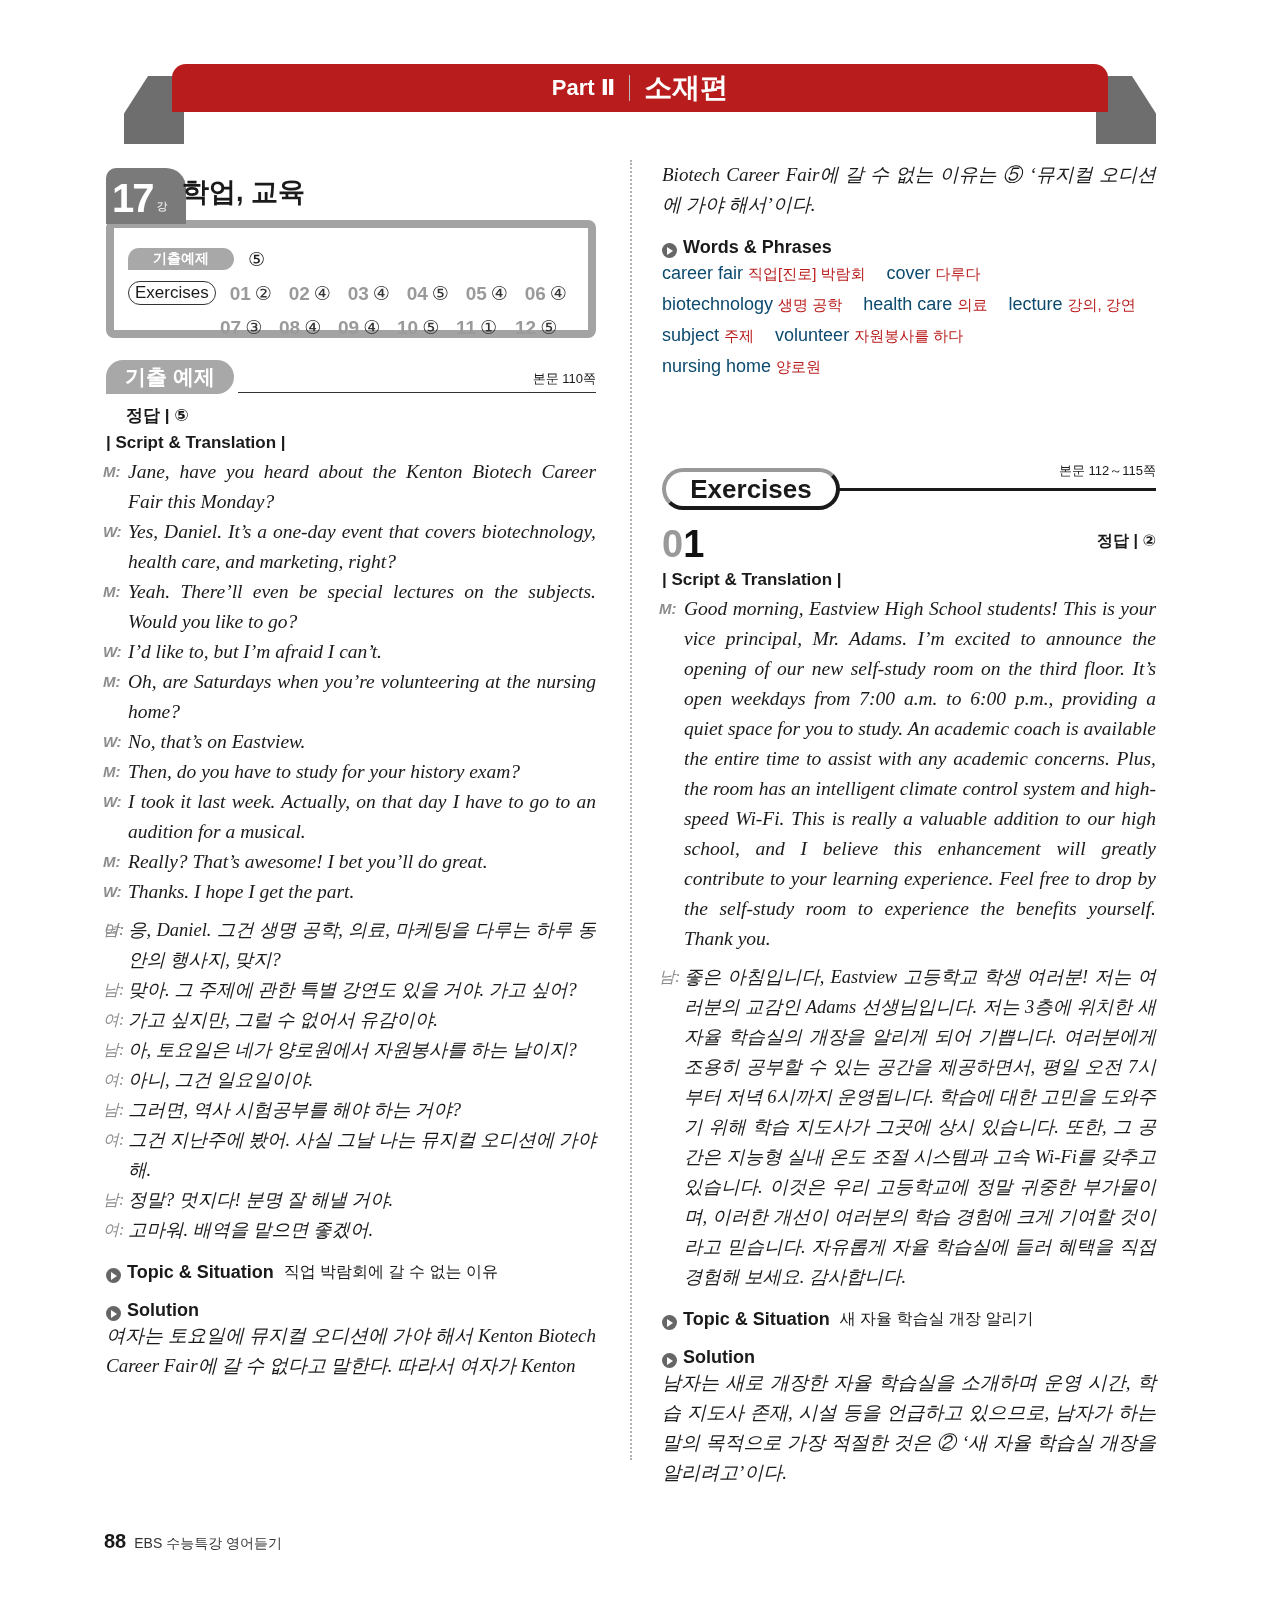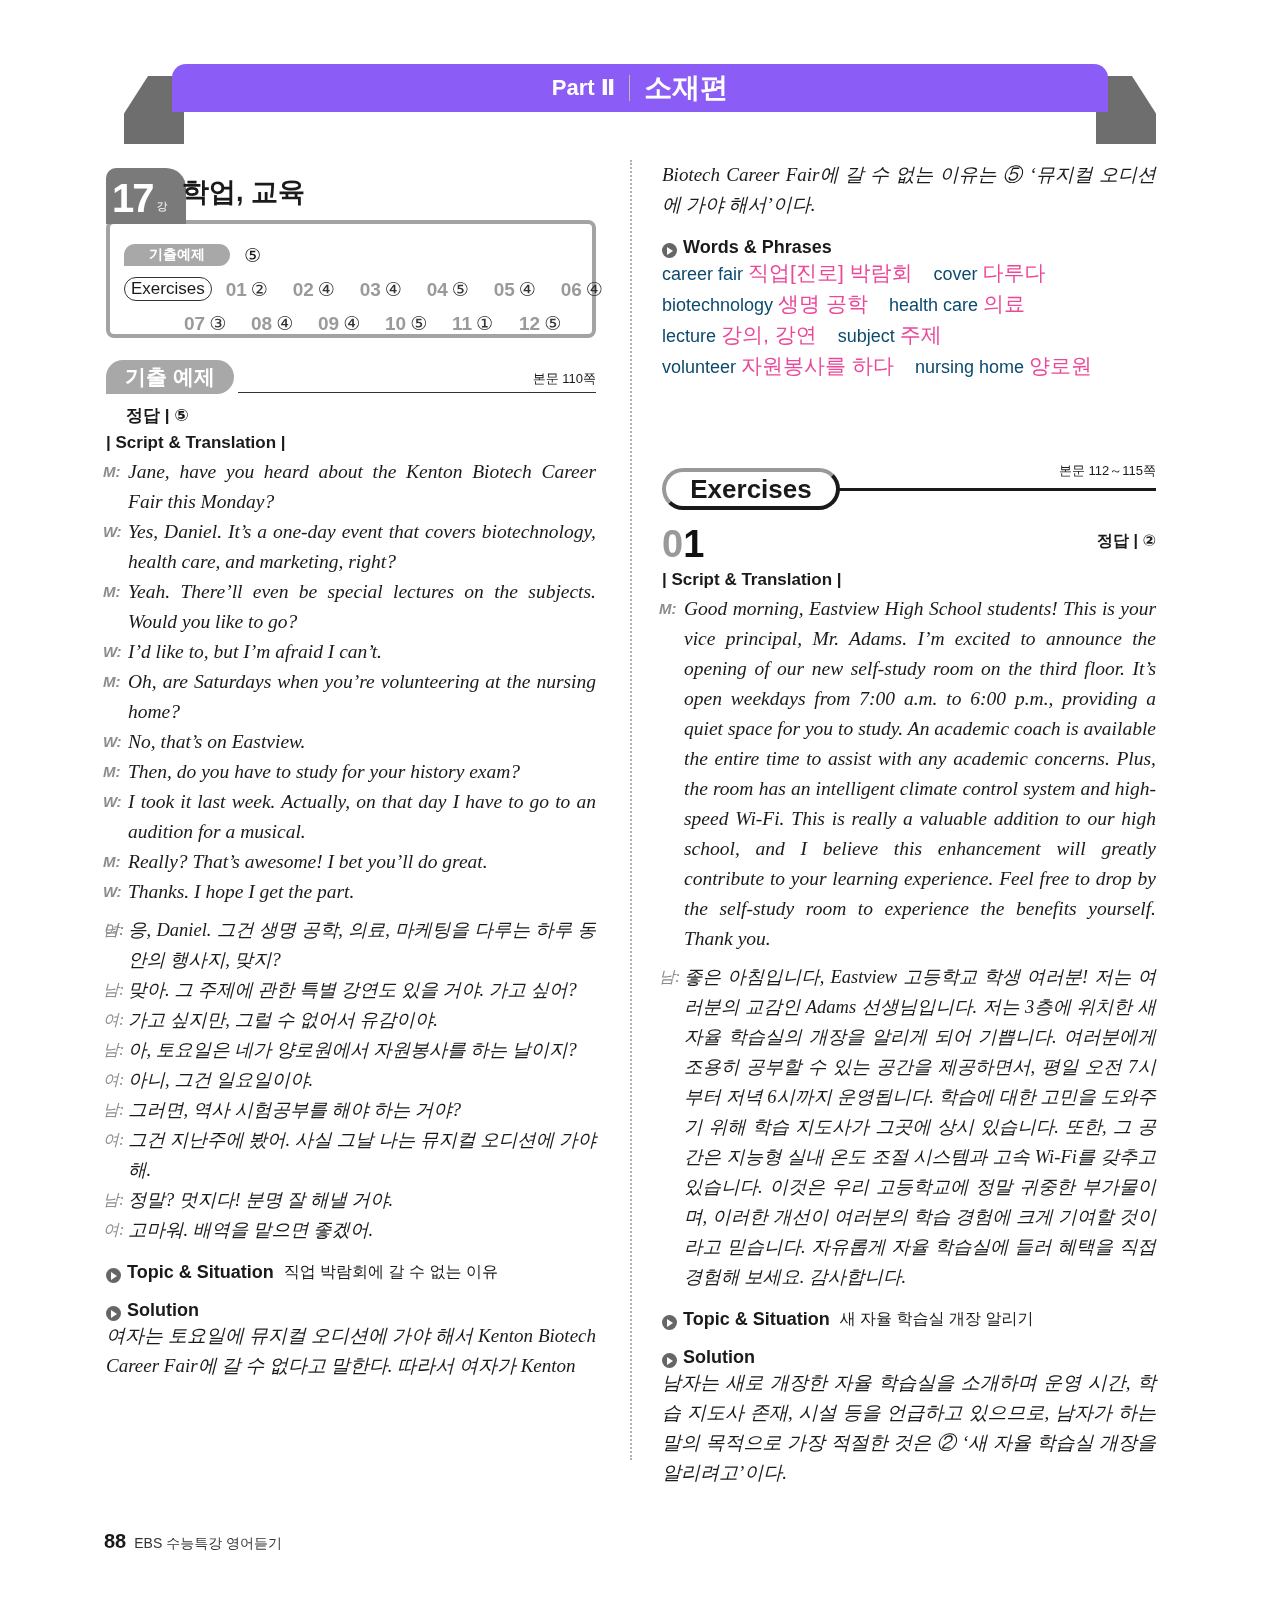--- a/index.html
+++ b/index.html
@@ -6,45 +6,45 @@
   body { width:1280px; height:1615px; position:relative; overflow:hidden; color:#1a1a1a; }
   .sans { font-family:"Liberation Sans","DejaVu Sans",sans-serif; }
   .serif { font-family:"Liberation Serif","DejaVu Serif",serif;font-style:italic; }
 
   
   .banner-wrap { position:absolute; left:124px; top:64px; width:1032px; height:80px; }
   .banner-fold-l { position:absolute; left:0; top:12px; width:60px; height:68px; background:#6e6e6e;
     clip-path:polygon(40% 0,100% 0,100% 100%,0 100%,0 55%); }
   .banner-fold-r { position:absolute; right:0; top:12px; width:60px; height:68px; background:#6e6e6e;
     clip-path:polygon(0 0,60% 0,100% 55%,100% 100%,0 100%); }
-  .banner { position:absolute; left:48px; right:48px; top:0; height:48px; background:#8b5cf6; border-radius:14px 14px 0 0;
+  .banner { position:absolute; left:48px; right:48px; top:0; height:48px; background:#b91c1c; border-radius:14px 14px 0 0;
     display:flex; align-items:center; justify-content:center; color:#fff; }
   .banner .part { font-size:22px; font-weight:bold; }
   .banner .sep { width:1px; height:26px; background:#bbb; margin:0 14px; }
   .banner .title { font-size:28px; font-weight:bold; }
 
   
   .col-divider { position:absolute; left:630px; top:160px; height:1300px; border-left:2px dotted #b0b0b0; }
 
   
   .left { position:absolute; left:106px; top:160px; width:490px; }
   .right { position:absolute; left:662px; top:160px; width:494px; }
 
   .lesson-head { position:relative; height:60px; }
   .lesson-tab { position:absolute; left:0; top:8px; width:80px; height:56px; background:#7a7a7a; border-radius:10px 20px 0 0; color:#fff;
     display:flex; align-items:flex-end; padding-left:6px; box-sizing:border-box; }
   .lesson-num { font-size:40px; font-weight:bold; line-height:52px; letter-spacing:-2px; }
   .lesson-unit { font-size:11px; margin-left:4px; margin-bottom:10px; }
   .lesson-title { position:absolute; left:76px; top:14px; font-size:27px; font-weight:bold; }
 
-  .answer-box { margin-top:0; border:4px solid #a3a3a3; border-radius:8px; padding:14px 14px 16px 14px; height:118px; box-sizing:border-box; }
+  .answer-box { margin-top:0; border:8px solid #a3a3a3; border-radius:8px; padding:14px 14px 16px 14px; height:118px; box-sizing:border-box; }
   .ans-row { display:flex; align-items:center; height:34px; }
   .pill-gray { background:#a8a8a8; color:#fff; font-size:14px; font-weight:bold; border-radius:12px 12px 12px 0; padding:2px 14px; width:78px; text-align:center; }
   .pill-outline { border:1.5px solid #333; border-radius:12px; font-size:17px; padding:1px 6px; width:78px; text-align:center; }
-  .ans-items { display:flex; gap:8px; margin-left:14px; }
+  .ans-items { display:flex; gap:0; margin-left:14px; }
   .ans-item { width:59px; font-size:19px; }
   .ans-item .n { color:#9a9a9a; font-weight:bold; }
   .ans-item .c { color:#333; margin-left:4px; }
   .ans-val { margin-left:14px; font-size:19px; }
 
   .sec-head { position:relative; margin-top:20px; height:40px; }
   .sec-pill { position:absolute; left:0; top:2px; width:128px; height:34px; background:#a8a8a8; color:#fff; border-radius:18px 18px 18px 0;
     font-size:21px; font-weight:bold; display:flex; align-items:center; justify-content:center; }
   .sec-line { position:absolute; left:132px; right:0; top:34px; border-top:1.5px solid #333; }
   .sec-page { position:absolute; right:0; top:12px; font-size:13px; }
@@ -59,21 +59,21 @@
   .kgap { height:8px; }
 
   .sub-head { display:flex; align-items:flex-end; font-size:18px; font-weight:bold; margin-top:8px; height:30px; }
   .tri { width:15px; height:15px; border-radius:50%; background:#666; position:relative; margin-right:6px; flex:none; }
   .tri::after { content:""; position:absolute; left:5px; top:3.5px; border-left:6px solid #fff; border-top:4px solid transparent; border-bottom:4px solid transparent; }
   .sub-head .desc { font-weight:normal; font-size:16px; margin-left:10px; }
   .para { font-size:19px; line-height:30px; text-align:justify; }
 
   .words { font-size:18px; line-height:30px; }
   .words .en { color:#0c4a6e; }
-  .words .ko { font-size:21px; color:#ec4899; }
+  .words .ko { font-size:15px; color:#b91c1c; }
 
   .ex-head { position:relative; height:50px; margin-top:86px; }
   .ex-pill { position:absolute; left:0; top:0; width:178px; height:42px; border:4px solid #1a1a1a; border-left-color:#999; border-top-color:#999; border-radius:24px; box-sizing:border-box;
     font-size:26px; font-weight:bold; display:flex; align-items:center; justify-content:center; background:#fff; }
   .ex-line { position:absolute; left:176px; right:0; top:20px; border-top:3px solid #1a1a1a; }
   .ex-page { position:absolute; right:0; top:-6px; font-size:13px; }
 
   .q-num { font-size:38px; font-weight:bold; line-height:40px; margin-top:6px; }
   .q-num .d1 { color:#999; }
   .q-num .d2 { color:#111; }

